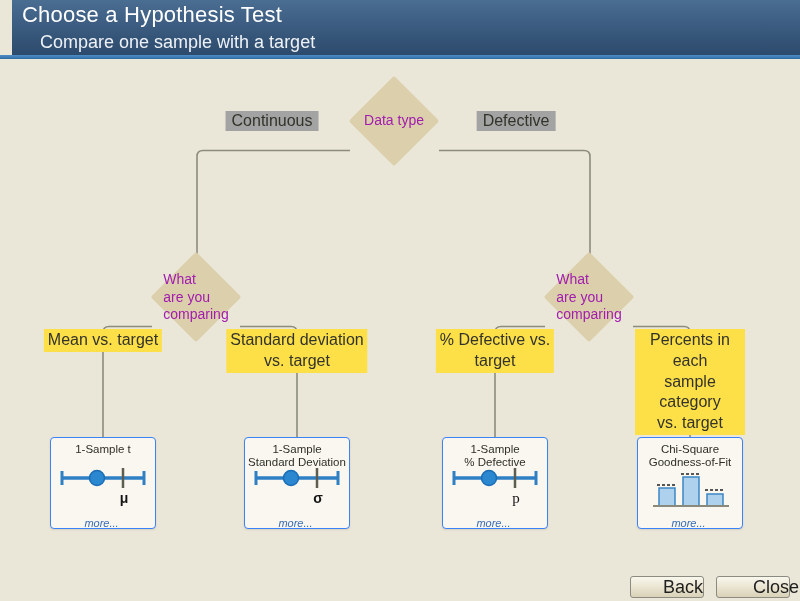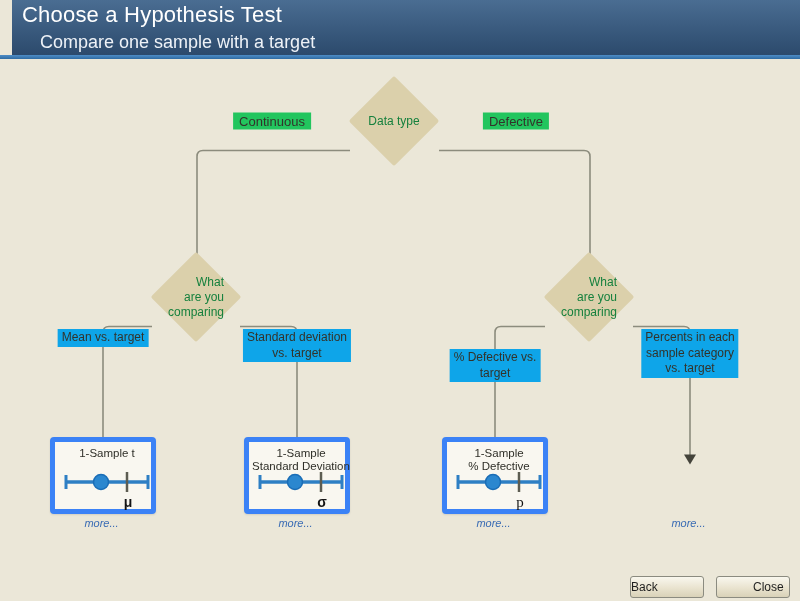--- a/index.html
+++ b/index.html
@@ -32,39 +32,39 @@
   
   .tree { position:absolute; left:0; top:59px; width:800px; height:542px; }
   .lines-svg { position:absolute; left:0; top:0; width:800px; height:601px; pointer-events:none; }
   .diamond {
     position:absolute; width:64px; height:64px;
     background:#dbd0ab; border-radius:2px;
     transform:rotate(45deg);
   }
   .node-label {
     position:absolute; transform:translate(-50%,-50%);
-    font-size:12px; line-height:1.25; color:#15803d;
-    text-align:right; white-space:pre-line;
+    font-size:14px; line-height:1.25; color:#a21caf;
+    text-align:left; white-space:pre-line;
   }
   .line-label {
     position:absolute; transform:translate(-50%,-50%);
-    background:#22c55e; padding:1px 6px;
-    font-size:13px; color:#33332b; white-space:nowrap;
+    background:#a3a3a3; padding:1px 6px;
+    font-size:16px; color:#33332b; white-space:nowrap;
   }
   .branch-label {
     position:absolute; transform:translateX(-50%);
-    background:#0ea5e9; padding:1px 4px;
-    font-size:12px; line-height:1.3; color:#33332b;
+    background:#fde047; padding:1px 4px;
+    font-size:16px; line-height:1.3; color:#33332b;
     text-align:center; white-space:pre-line;
   }
   
   .card {
-    position:absolute; width:106px; height:77px;
+    position:absolute; width:106px; height:92px;
     background:#f9f7f0;
-    border:5px solid #3b82f6; border-radius:4px;
+    border:1px solid #3b82f6; border-radius:4px;
     box-shadow:0 1px 2px rgba(0,0,0,0.10);
     cursor:pointer;
   }
   .card .card-title {
     position:absolute; left:0; top:5px; width:104px;
     font-size:11.5px; line-height:1.15; color:#2f2f28;
     text-align:center; white-space:pre-line;
   }
   .dist-icon { position:absolute; left:6px; top:28px; }
   .sym {
@@ -77,21 +77,21 @@
   .more {
     position:absolute; width:106px; text-align:center; padding-right:3px;
     font-size:11px; font-style:italic; color:#3a6cb4; cursor:pointer;
   }
   
   .btn {
     position:absolute; width:74px; height:22px;
     background:linear-gradient(#f9f7ee, #e9e3cf 55%, #d9d2b8);
     border:1px solid #8b8b80; border-radius:3px;
     font-family:"Liberation Sans", sans-serif;
-    font-size:12px; color:#1f1f1f; text-align:left; line-height:19px;
+    font-size:18px; color:#1f1f1f; text-align:right; line-height:19px;
     cursor:pointer;
   }
   .btn-back  { left:630px; top:576px; }
   .btn-close { left:716px; top:576px;padding-left:36px; }
 </style>
 </head>
 <body>
 
 <div class="header">
   <div class="title">Choose a Hypothesis Test</div>
@@ -135,21 +135,21 @@
   <div class="node-label" style="left:589px; top:238px;">What
 are you
 comparing</div>
 
   <div class="line-label" style="left:272px; top:62px;">Continuous</div>
   <div class="line-label" style="left:516px; top:62px;">Defective</div>
 
   <div class="branch-label" style="left:103px; top:270px;">Mean vs. target</div>
   <div class="branch-label" style="left:297px; top:270px;">Standard deviation
 vs. target</div>
-  <div class="branch-label" style="left:495px; top:270px;margin-top:20px;">% Defective vs.
+  <div class="branch-label" style="left:495px; top:270px;">% Defective vs.
 target</div>
   <div class="branch-label" style="left:690px; top:270px;">Percents in each
 sample category
 vs. target</div>
 
   <div class="card" style="left:50px; top:378px;">
     <div class="card-title">1-Sample t</div>
     <svg class="dist-icon" width="92" height="24" viewBox="0 0 92 24">
       <line x1="5" y1="12" x2="87" y2="12" stroke="#2e7fc4" stroke-width="3.5"></line>
       <line x1="5" y1="5" x2="5" y2="19" stroke="#2e7fc4" stroke-width="3"></line>
@@ -182,18 +182,31 @@
       <line x1="5" y1="12" x2="87" y2="12" stroke="#2e7fc4" stroke-width="3.5"></line>
       <line x1="5" y1="5" x2="5" y2="19" stroke="#2e7fc4" stroke-width="3"></line>
       <line x1="87" y1="5" x2="87" y2="19" stroke="#2e7fc4" stroke-width="3"></line>
       <line x1="66" y1="2" x2="66" y2="22" stroke="#5d5d52" stroke-width="2.5"></line>
       <circle cx="40" cy="12" r="7.5" fill="#2b87cf" stroke="#1a6db6" stroke-width="1.5"></circle>
     </svg>
     <div class="sym sym-serif">p</div>
   </div>
   <div class="more" style="left:442px; top:458px;">more...</div>
 
+  <div class="card" style="left:637px; top:378px;">
+    <div class="card-title">Chi-Square
+Goodness-of-Fit</div>
+    <svg class="chi-icon" width="84" height="46" viewBox="0 0 84 46">
+      <rect x="10" y="24" width="16" height="18" fill="#aed2ee" stroke="#3c86c3" stroke-width="1.5"></rect>
+      <rect x="34" y="13" width="16" height="29" fill="#aed2ee" stroke="#3c86c3" stroke-width="1.5"></rect>
+      <rect x="58" y="30" width="16" height="12" fill="#aed2ee" stroke="#3c86c3" stroke-width="1.5"></rect>
+      <line x1="8" y1="21" x2="28" y2="21" stroke="#222222" stroke-width="1.5" stroke-dasharray="3 2"></line>
+      <line x1="32" y1="10" x2="52" y2="10" stroke="#222222" stroke-width="1.5" stroke-dasharray="3 2"></line>
+      <line x1="56" y1="26" x2="76" y2="26" stroke="#222222" stroke-width="1.5" stroke-dasharray="3 2"></line>
+      <line x1="4" y1="42" x2="80" y2="42" stroke="#8a8a7c" stroke-width="2"></line>
+    </svg>
+  </div>
   <div class="more" style="left:637px; top:458px;">more...</div>
 
 </div>
 
 <button class="btn btn-back">Back</button>
 <button class="btn btn-close">Close</button>
 
 </body></html>

